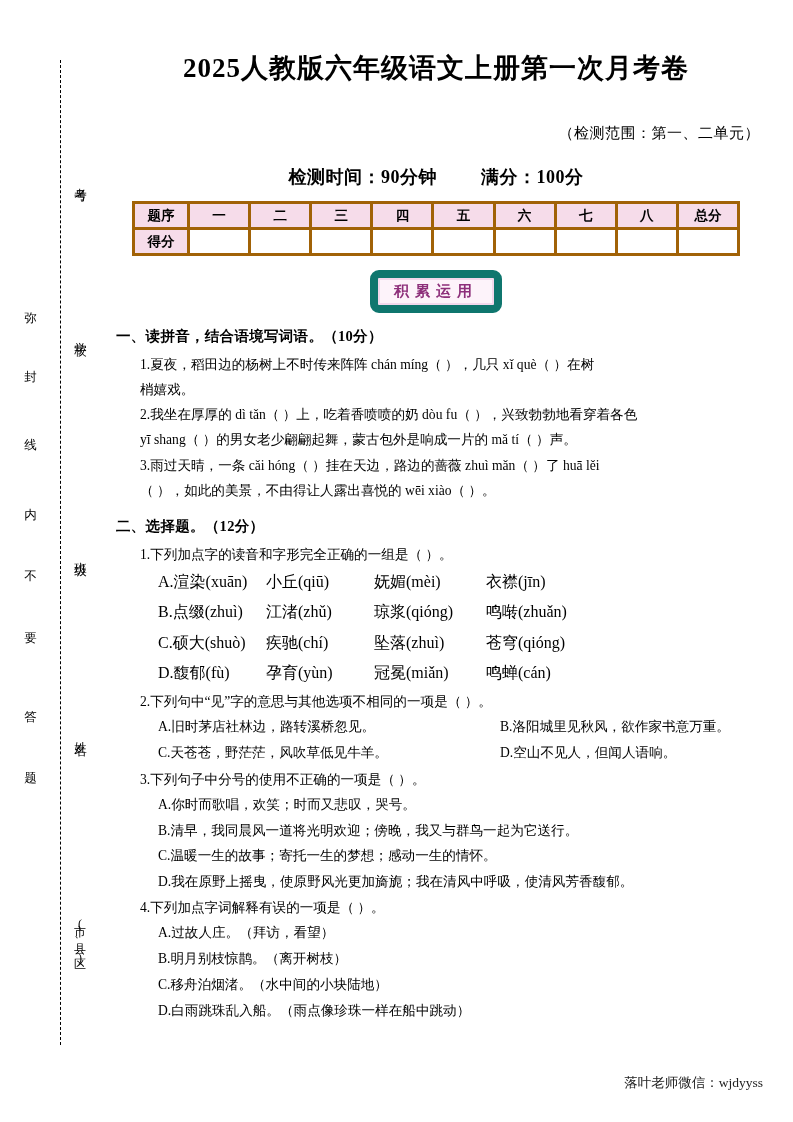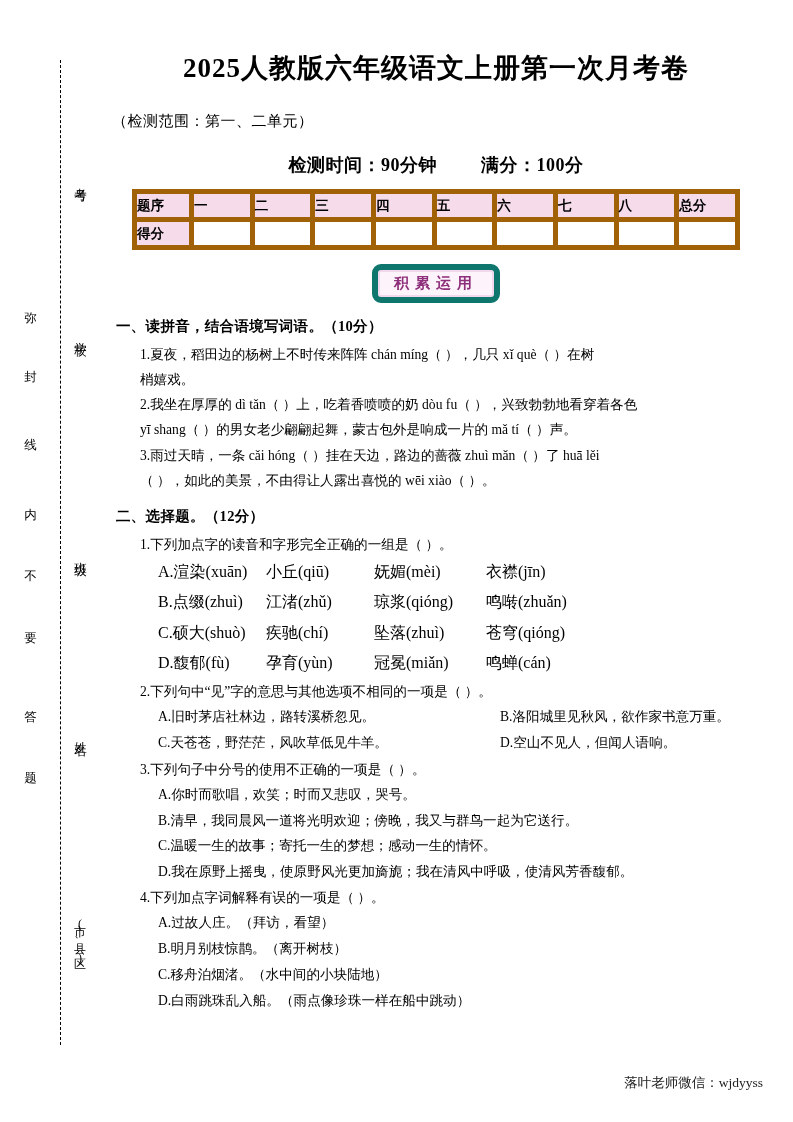--- a/index.html
+++ b/index.html
@@ -66,62 +66,62 @@
   .doc-title {
     text-align: center;
     font-size: 27px;
     font-weight: bold;
     letter-spacing: 1px;
     margin-top: 42px;
     font-family: "Liberation Serif", serif;
   }
 
   .subtitle {
-    text-align: left;
+    text-align: right;
     font-size: 15px;
-    margin-top: 26px;
+    margin-top: 38px;
     letter-spacing: 0.5px;
   }
 
   .timing {
     text-align: center;
     font-size: 18px;
     font-weight: bold;
     margin-top: 22px;
     letter-spacing: 0.5px;
   }
   .timing .gap { display: inline-block; width: 34px; }
 
   
   table.score {
     border-collapse: collapse;
     width: 608px;
     margin: 12px auto 0 auto;
     table-layout: fixed;
   }
   table.score td, table.score th {
-    border: 5px solid #a16207;
+    border: 3px solid #a16207;
     height: 23px;
-    text-align: left;
+    text-align: center;
     font-size: 13.5px;
     font-weight: bold;
     padding: 0;
   }
   table.score .hdr-cell { background: #f6dcea; }
   table.score .lbl-cell { background: #f6dcea; width: 52px; }
   table.score .blank-cell { background: #ffffff; }
 
   
   .stamp-wrap {
     text-align: center;
     margin-top: 14px;
   }
   .stamp {
     display: inline-block;
-    border: 6px solid #0f766e;
+    border: 8px solid #0f766e;
     border-radius: 9px;
     padding: 4px 16px;
     background: #fdf3fa;
     box-shadow: inset 0 0 0 2px #f2d8ec;
     position: relative;
   }
   .stamp-inner {
     font-size: 15px;
     font-weight: bold;
     color: #8d2f7a;

